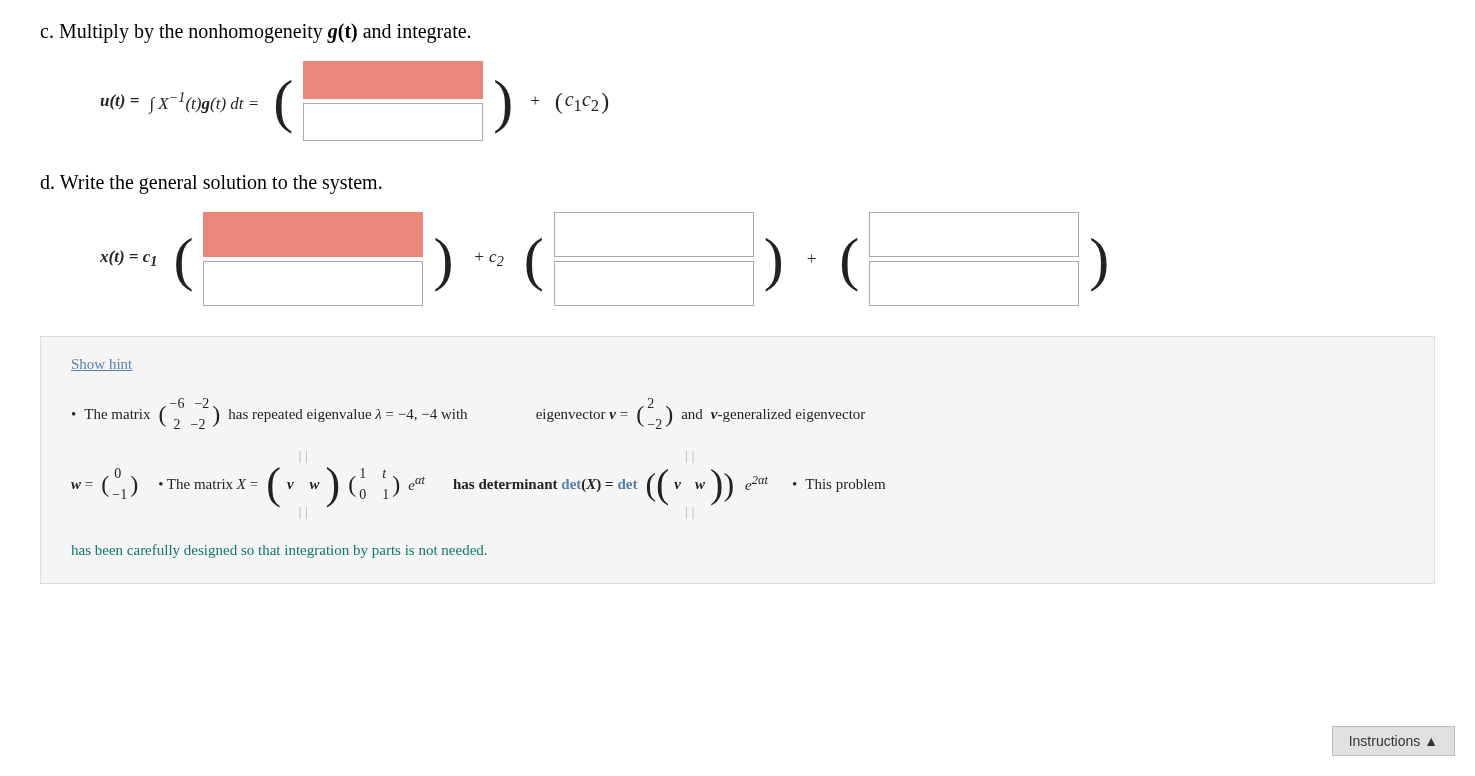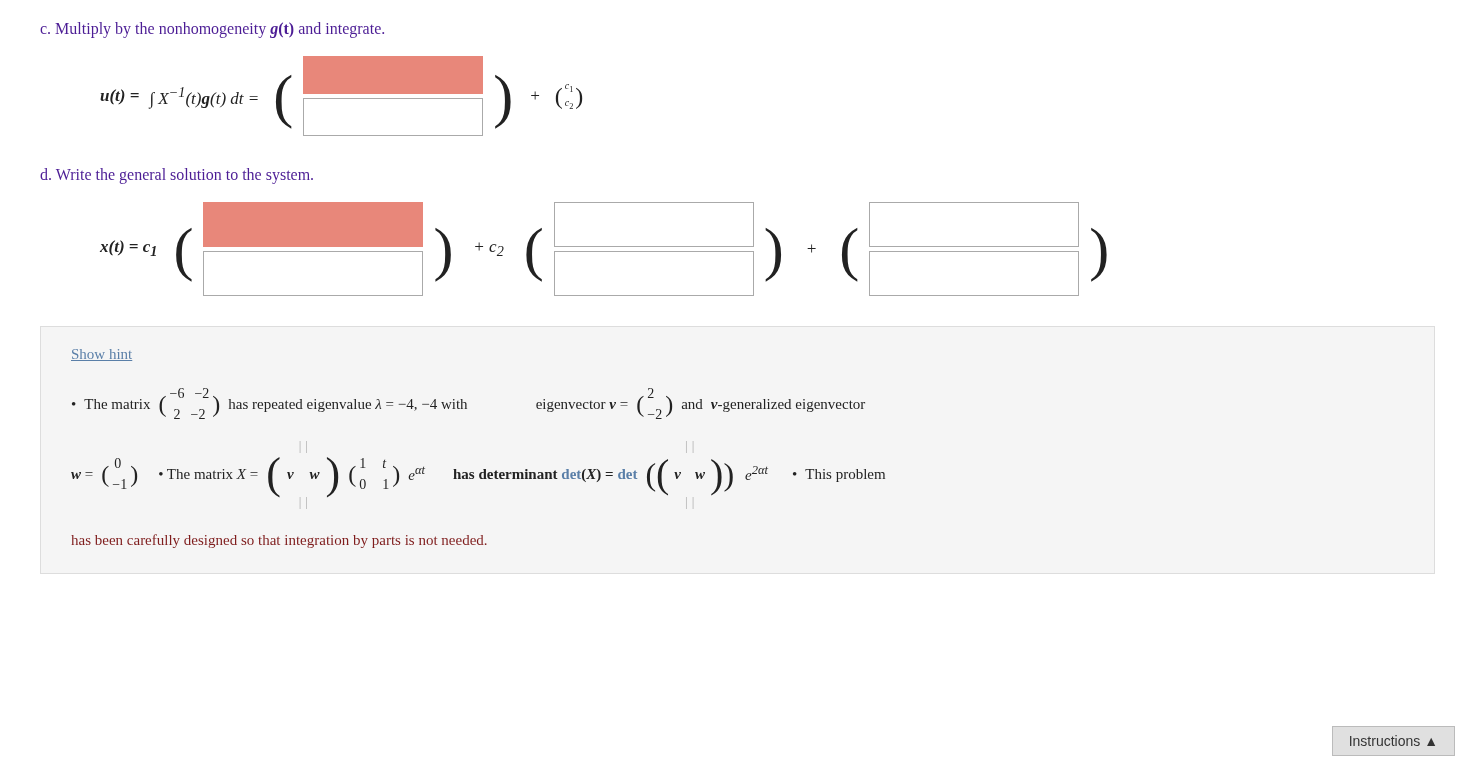--- a/index.html
+++ b/index.html
@@ -9,22 +9,22 @@
       color: #222;
       font-size: 16px;
       width: 1475px;
       min-height: 776px;
       overflow-x: hidden;
     }
     .main-content {
       padding: 20px 40px 20px 40px;
     }
     .section-label {
-      font-size: 16px;
-      color: #4c1d95;
+      font-size: 20px;
+      color: #000000;
       margin-bottom: 18px;
     }
     .section-label em {
       font-style: normal;
       font-weight: bold;
     }
     .math-row {
       display: flex;
       align-items: center;
       margin: 10px 0 30px 60px;
@@ -90,23 +90,23 @@
     }
     
     .small-matrix {
       display: inline-flex;
       align-items: center;
       gap: 2px;
       font-size: 15px;
     }
     .small-matrix-inner {
       display: flex;
-      flex-direction: column;
-      align-items: center;
-      font-size: 10px;
+      flex-direction: row;
+      align-items: center;
+      font-size: 20px;
       line-height: 1.4;
     }
     .hint-box {
       background: #f5f5f5;
       border: 1px solid #ddd;
       margin: 10px 0 10px 0;
       padding: 18px 30px 18px 30px;
     }
     .show-hint-link {
       color: #5a7fa8;
@@ -161,21 +161,21 @@
     
     .vbar-matrix {
       display: inline-flex;
       align-items: center;
       gap: 0px;
       vertical-align: middle;
     }
     .bottom-note {
       font-size: 15px;
       margin-top: 10px;
-      color: #7f1d1d;
+      color: #0f766e;
     }
     .instructions-btn {
       position: fixed;
       bottom: 20px;
       right: 20px;
       background: #e0e0e0;
       border: 1px solid #bbb;
       padding: 6px 16px;
       font-size: 14px;
       cursor: pointer;

